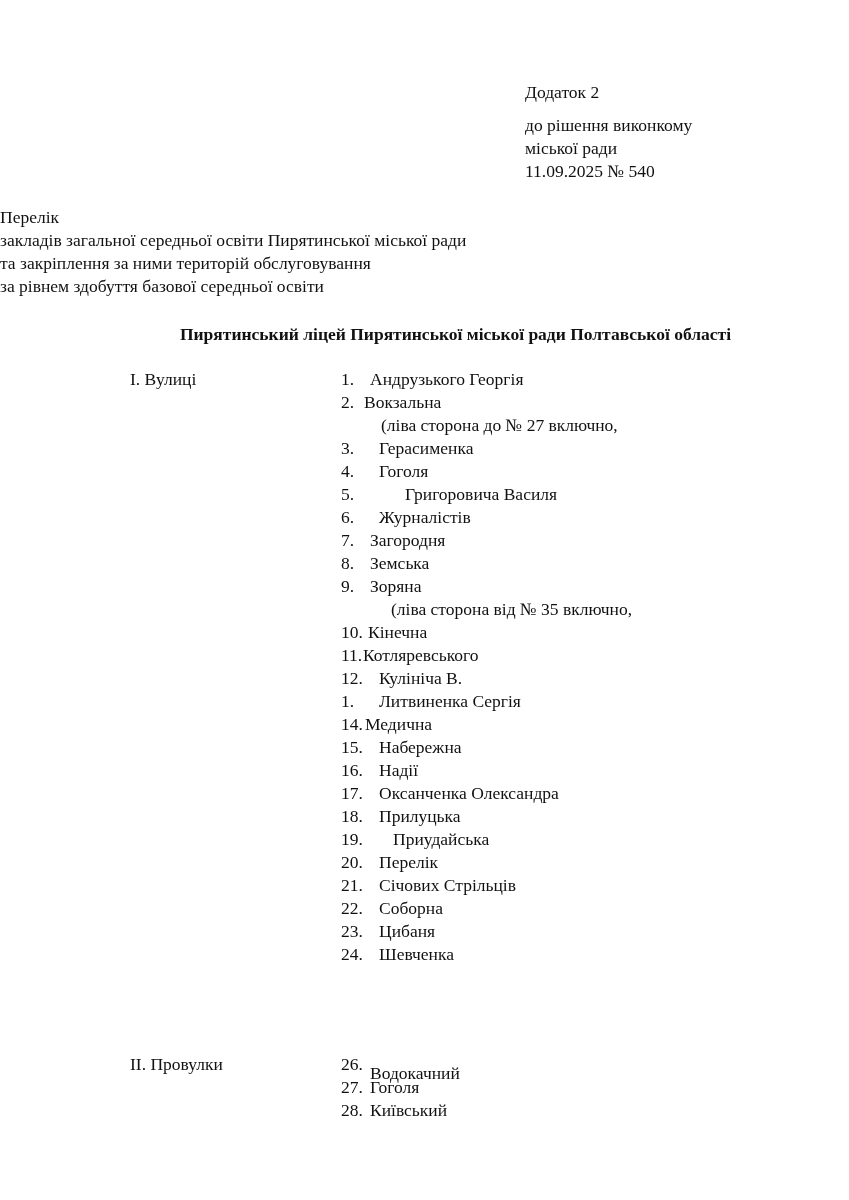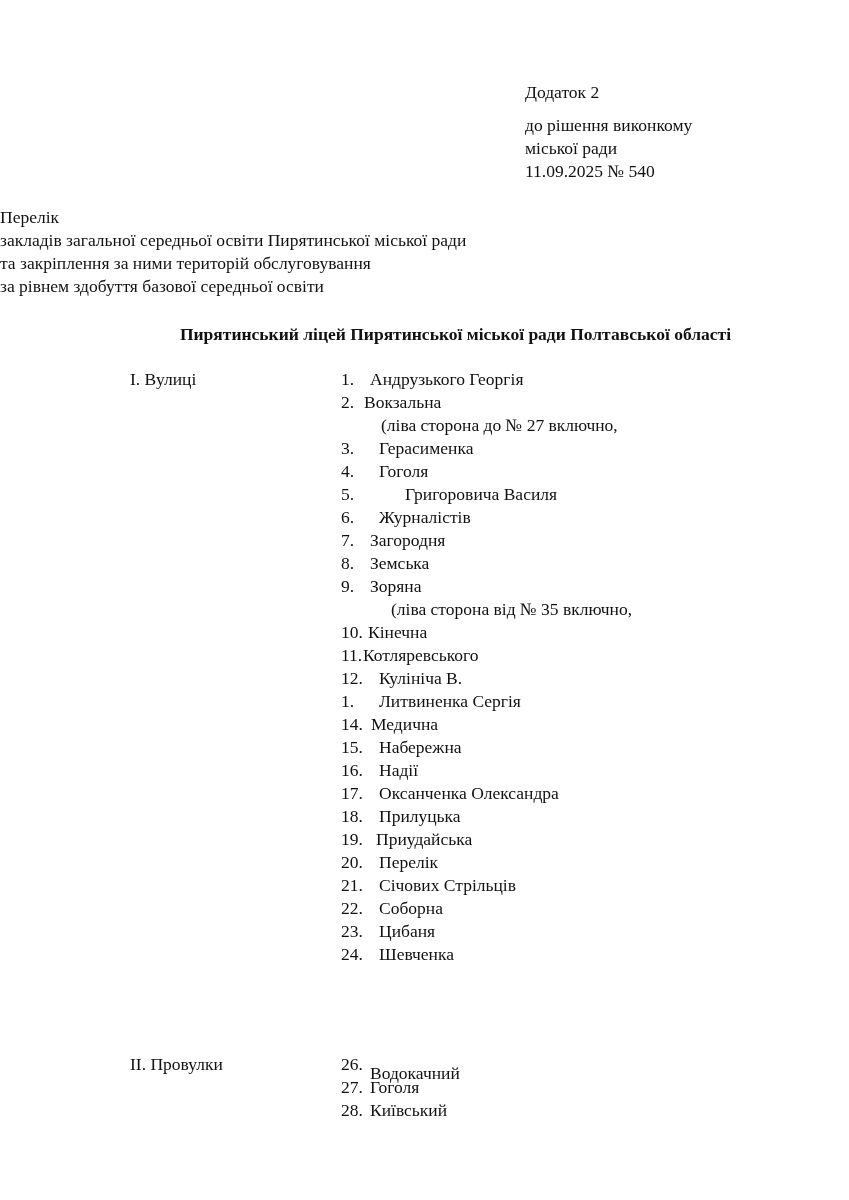--- a/index.html
+++ b/index.html
@@ -93,41 +93,41 @@
       <div class="item">
         <span class="num">12.</span>
         <span class="name" style="left: 38px;">Кулініча В.</span>
       </div>
       <div class="item">
         <span class="num">1.</span>
         <span class="name" style="left: 38px;">Литвиненка Сергія</span>
       </div>
       <div class="item">
         <span class="num">14.</span>
-        <span class="name" style="left: 30px;">Медична</span>
+        <span class="name" style="left: 24px;">Медична</span>
       </div>
       <div class="item">
         <span class="num">15.</span>
         <span class="name" style="left: 38px;">Набережна</span>
       </div>
       <div class="item">
         <span class="num">16.</span>
         <span class="name" style="left: 38px;">Надії</span>
       </div>
       <div class="item">
         <span class="num">17.</span>
         <span class="name" style="left: 38px;">Оксанченка Олександра</span>
       </div>
       <div class="item">
         <span class="num">18.</span>
         <span class="name" style="left: 38px;">Прилуцька</span>
       </div>
       <div class="item">
         <span class="num">19.</span>
-        <span class="name" style="left: 35px;">Приудайська</span>
+        <span class="name" style="left: 52px;">Приудайська</span>
       </div>
       <div class="item">
         <span class="num">20.</span>
         <span class="name" style="left: 38px;">Перелік</span>
       </div>
       <div class="item">
         <span class="num">21.</span>
         <span class="name" style="left: 38px;">Січових Стрільців</span>
       </div>
       <div class="item">

